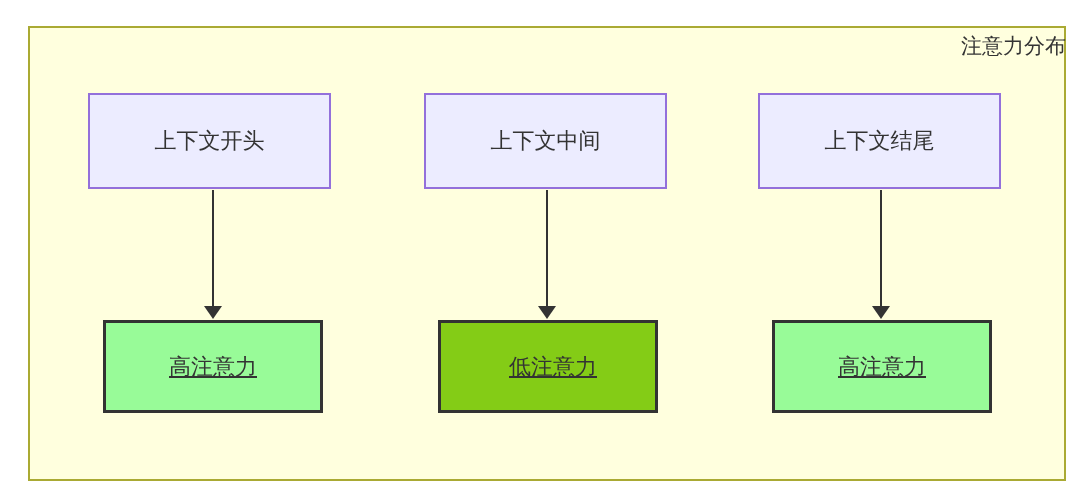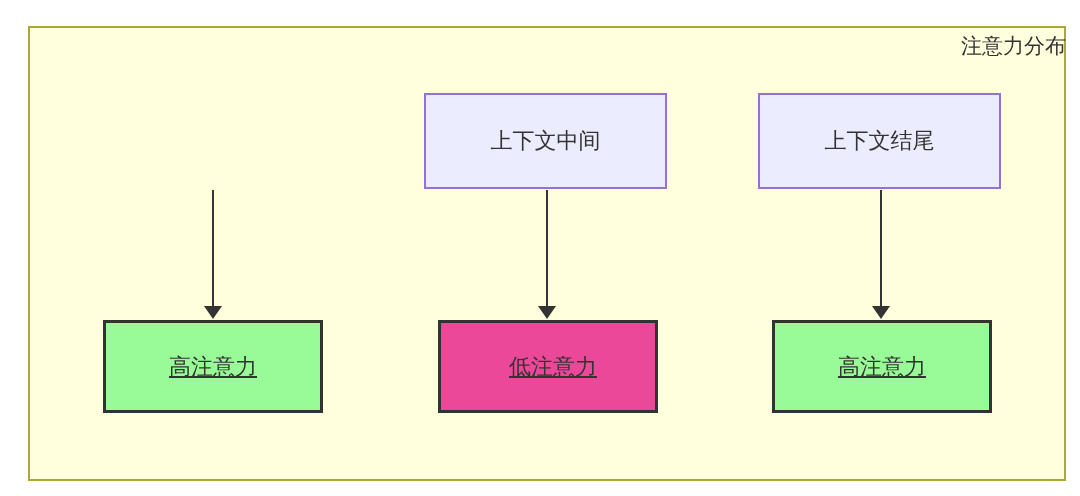--- a/index.html
+++ b/index.html
@@ -50,21 +50,21 @@
     top: 93px;
   }
   .node.result {
     border: 3px solid #333333;
     width: 220px;
     height: 93px;
     top: 320px;
     text-decoration: underline;
   }
   .node.result.high { background: #98fb98; }
-  .node.result.low  { background: #ec4899; padding-left: 10px; }
+  .node.result.low  { background: #84cc16; padding-left: 10px; }
   .src-1 { left: 88px; }
   .src-2 { left: 424px; }
   .src-3 { left: 758px; }
   .res-1 { left: 103px; }
   .res-2 { left: 438px; }
   .res-3 { left: 772px; }
   .edge {
     position: absolute;
     top: 190px;
     width: 2px;
@@ -88,20 +88,21 @@
 </style>
 </head>
 <body>
 
 <div class="canvas">
 
   <div class="cluster"></div>
 
   <div class="cluster-title">注意力分布</div>
 
+  <div class="node source src-1">上下文开头</div>
   <div class="node source src-2">上下文中间</div>
   <div class="node source src-3">上下文结尾</div>
 
   <div class="edge edge-1"></div>
   <div class="edge edge-2"></div>
   <div class="edge edge-3"></div>
 
   <div class="node result high res-1">高注意力</div>
   <div class="node result low res-2">低注意力</div>
   <div class="node result high res-3">高注意力</div>

